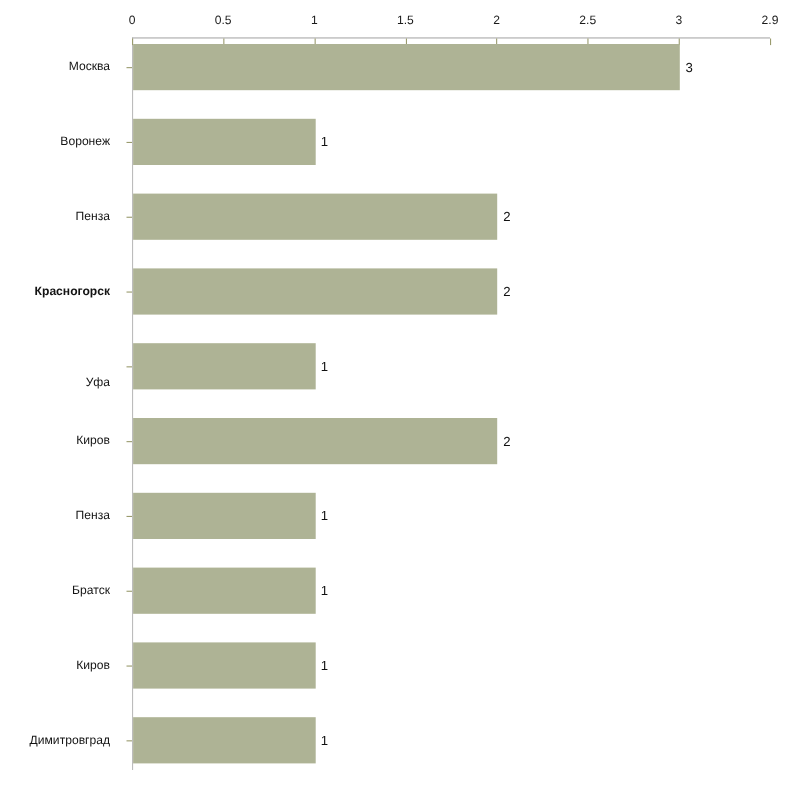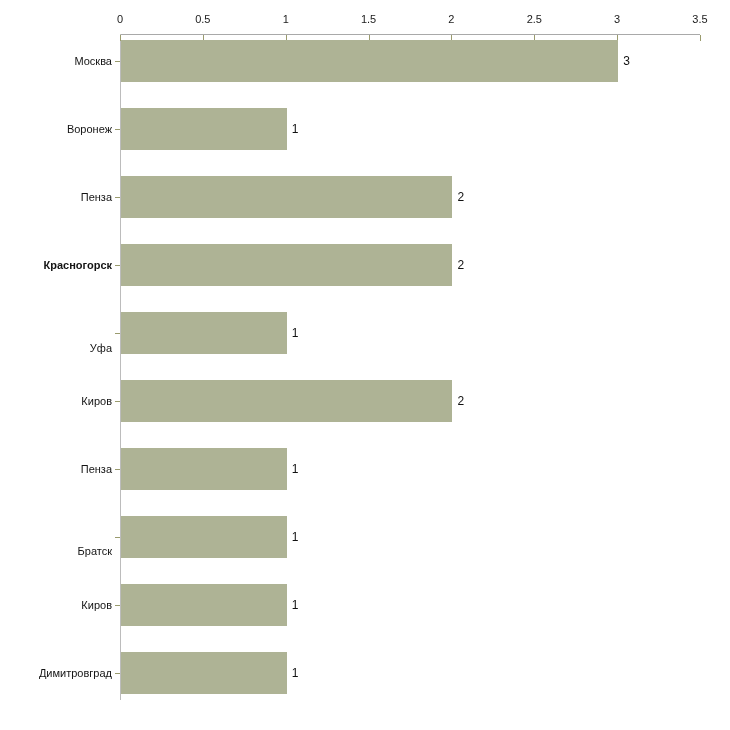--- a/index.html
+++ b/index.html
@@ -79,21 +79,21 @@
   
   .cat-label {
     position: absolute;
     right: 0;
     width: 110px;
     text-align: right;
     font-size: 11px;
     color: #141414;
     white-space: nowrap;
     line-height: 12px;
-    padding-right: 8px;
+    padding-right: 20px;
     box-sizing: border-box;
   }
   .cat-label-wrap {
     position: absolute;
     left: 0;
     width: 120px;
     height: 12px;
   }
 
   
@@ -130,21 +130,21 @@
         <div class="x-tick-label" style="left: 285.714px;">1</div>
         <div class="x-tick" style="left: 368.571px;"></div>
         <div class="x-tick-label" style="left: 368.571px;">1.5</div>
         <div class="x-tick" style="left: 451.429px;"></div>
         <div class="x-tick-label" style="left: 451.429px;">2</div>
         <div class="x-tick" style="left: 534.286px;"></div>
         <div class="x-tick-label" style="left: 534.286px;">2.5</div>
         <div class="x-tick" style="left: 617.143px;"></div>
         <div class="x-tick-label" style="left: 617.143px;">3</div>
         <div class="x-tick" style="left: 700px;"></div>
-        <div class="x-tick-label" style="left: 700px;">3.5</div>
+        <div class="x-tick-label" style="left: 700px;">2.9</div>
       </div>
     <div id="y-ticks-layer">
         <div class="y-tick" style="top: 61px;"></div>
         <div class="y-tick" style="top: 129px;"></div>
         <div class="y-tick" style="top: 197px;"></div>
         <div class="y-tick" style="top: 265px;"></div>
         <div class="y-tick" style="top: 333px;"></div>
         <div class="y-tick" style="top: 401px;"></div>
         <div class="y-tick" style="top: 469px;"></div>
         <div class="y-tick" style="top: 537px;"></div>
@@ -166,21 +166,21 @@
         </div>
         <div class="cat-label-wrap" style="top: 342px;">
           <div class="cat-label">Уфа</div>
         </div>
         <div class="cat-label-wrap" style="top: 395px;">
           <div class="cat-label">Киров</div>
         </div>
         <div class="cat-label-wrap" style="top: 463px;">
           <div class="cat-label">Пенза</div>
         </div>
-        <div class="cat-label-wrap" style="top: 531px; margin-top: 14px;">
+        <div class="cat-label-wrap" style="top: 531px;">
           <div class="cat-label">Братск</div>
         </div>
         <div class="cat-label-wrap" style="top: 599px;">
           <div class="cat-label">Киров</div>
         </div>
         <div class="cat-label-wrap" style="top: 667px;">
           <div class="cat-label">Димитровград</div>
         </div>
       </div>
     <div id="bars-layer">

